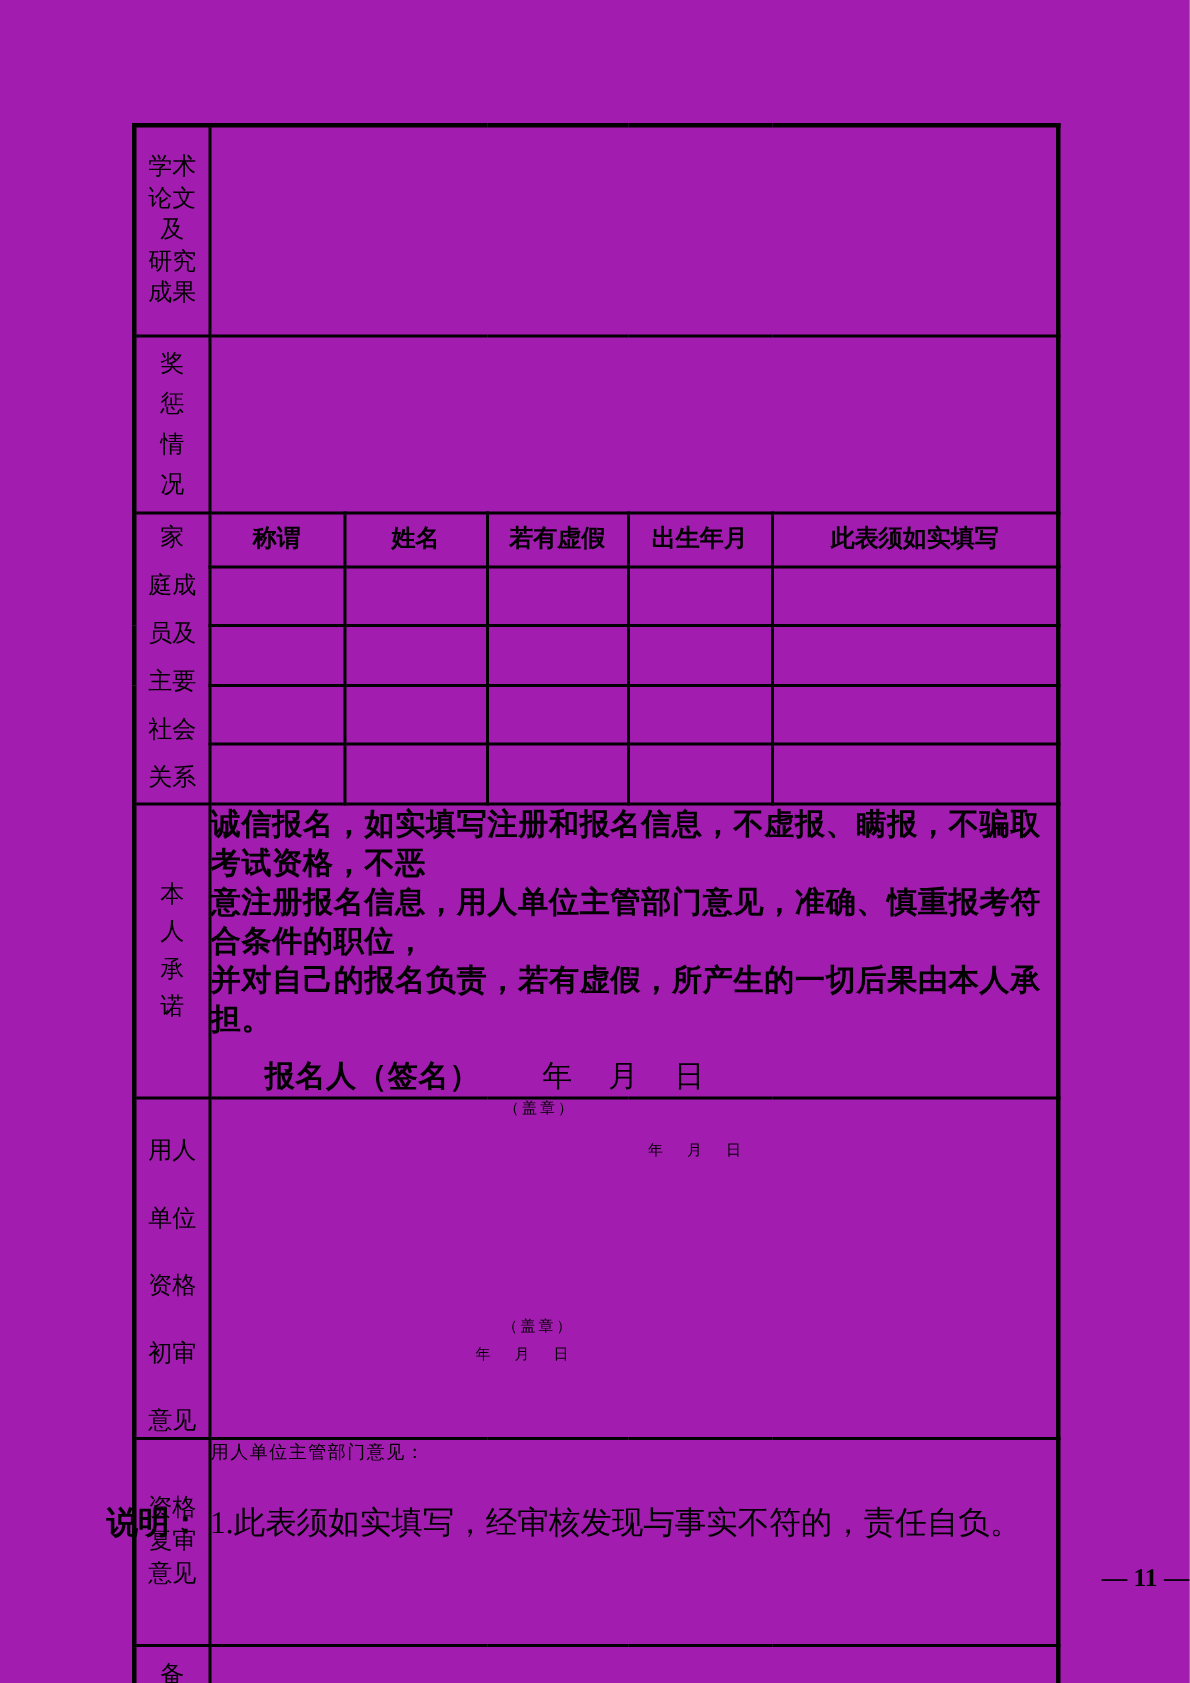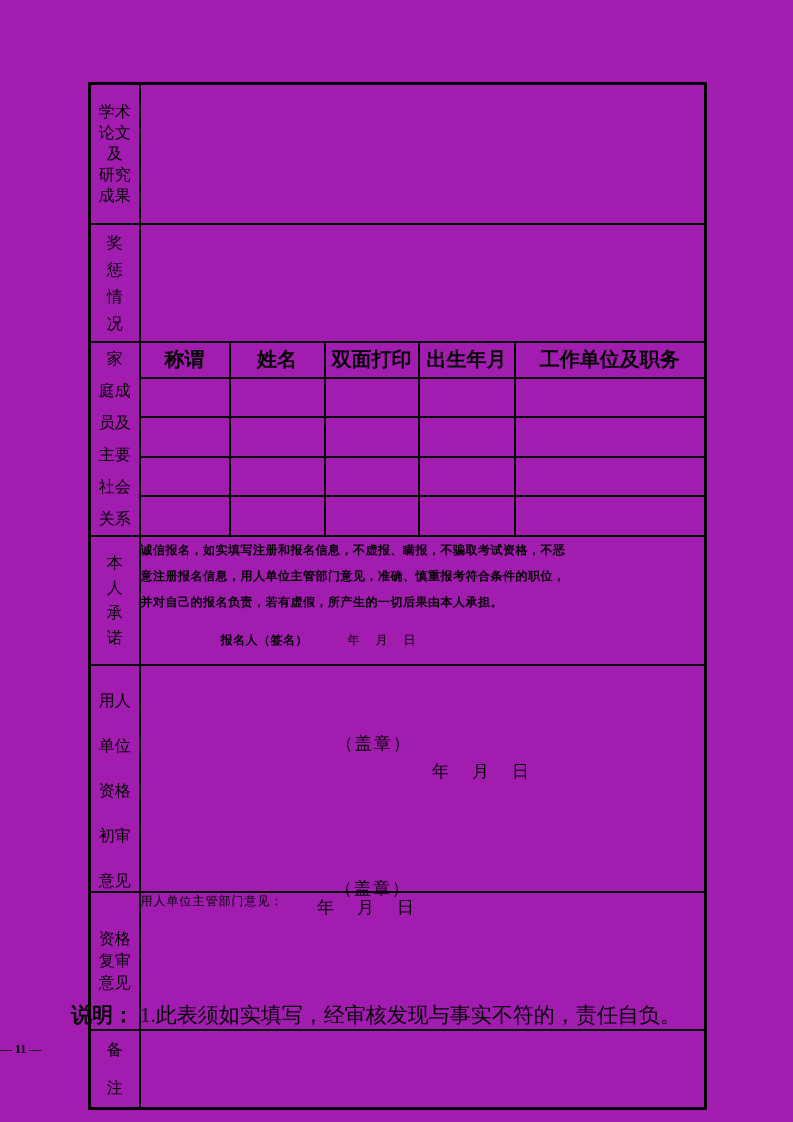--- a/index.html
+++ b/index.html
@@ -45,67 +45,67 @@
   .h-rewards  { height: 118px; }
   .h-famhead  { height: 36px;  }
   .h-famrow   { height: 39px;  }
   .h-commit   { height: 129px; }
   .h-employer { height: 123px; }
   .h-requal   { height: 138px; }
   .h-remarks  { height: 62px;  }
 
   td.fam-h {
     font-weight: bold;
-    font-size: 20px;
+    font-size: 16px;
     text-align: center;
     vertical-align: middle;
     white-space: nowrap;
   }
 
   td.commit-cell {
     vertical-align: top;
     padding: 8px 10px 0 6px;
-    font-size: 12px;
+    font-size: 20px;
     font-weight: bold;
     line-height: 26px;
     letter-spacing: 0.5px;
   }
-  .sig-row { margin-top: 12px; margin-left: 80px; white-space: nowrap; }
+  .sig-row { margin-top: 12px; margin-left: 36px; white-space: nowrap; }
   .sig-date { font-weight: normal; margin-left: 36px; letter-spacing: 2px; }
 
   td.requal-cell {
     vertical-align: top;
     padding: 12px 0 0 10px;
     font-size: 12px;
     letter-spacing: 1px;
   }
 
   
-  .ov { position: absolute; font-size: 17px; white-space: nowrap; }
+  .ov { position: absolute; font-size: 10px; white-space: nowrap; }
   .ov-seal1 { left: 336px; top: 732px; letter-spacing: 2px; }
   .ov-date1 { left: 432px; top: 760px; letter-spacing: 3px; }
   .ov-seal2 { left: 335px; top: 877px; letter-spacing: 2px; }
   .ov-date2 { left: 317px; top: 896px; letter-spacing: 3px; }
 
   
   .notes { position: absolute; left: 71px; top: 1001px; font-size: 21px; }
   .notes-l1 { white-space: nowrap; }
   .notes-heading {
     font-weight: bold;
     font-family: "Liberation Sans", "DejaVu Sans", sans-serif;
     margin-right: 6px;
   }
   .notes-l2 { margin-left: 74px; margin-top: 6px; white-space: nowrap; }
 
   .pageno {
     position: absolute;
     left: 0; top: 1042px;
     width: 793px;
-    text-align: left;
-    font-size: 12px;
+    text-align: right;
+    font-size: 17px;
     font-weight: bold;
   }
 </style>
 </head>
 <body>
 
 <div class="page">
 
   <table class="form">
     <colgroup>
@@ -143,23 +143,23 @@
       <td class="label-cell lh-family" rowspan="5">
         <div class="ll">家</div>
         <div class="ll">庭成</div>
         <div class="ll">员及</div>
         <div class="ll">主要</div>
         <div class="ll">社会</div>
         <div class="ll">关系</div>
       </td>
       <td class="fam-h">称谓</td>
       <td class="fam-h">姓名</td>
-      <td class="fam-h">双面打印</td>
+      <td class="fam-h">若有虚假</td>
       <td class="fam-h">出生年月</td>
-      <td class="fam-h">工作单位及职务</td>
+      <td class="fam-h">此表须如实填写</td>
     </tr>
     <tr class="h-famrow">
       <td></td>
       <td></td>
       <td></td>
       <td></td>
       <td></td>
     </tr>
     <tr class="h-famrow">
       <td></td>

